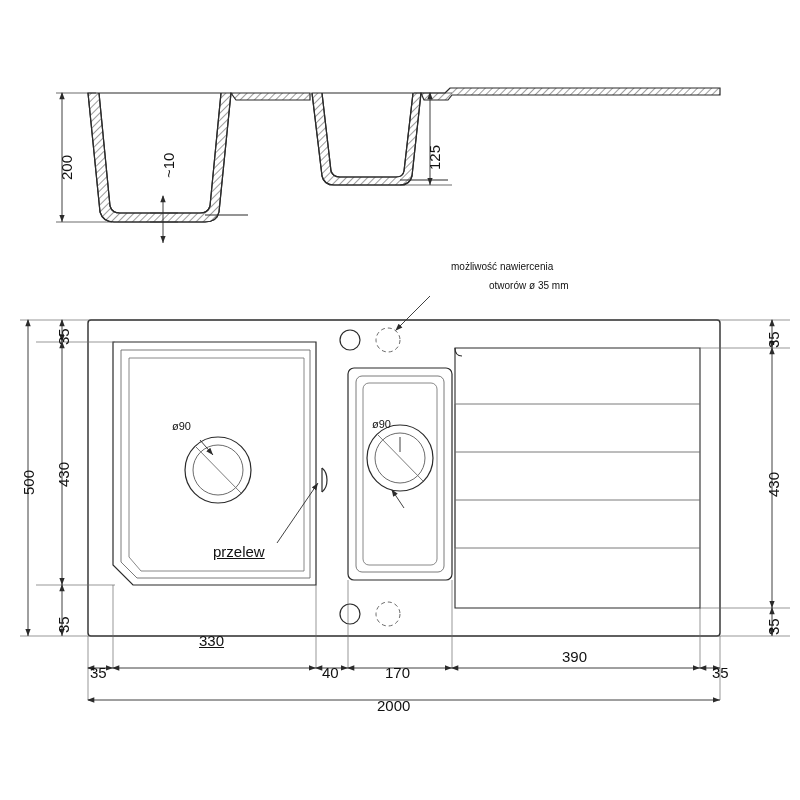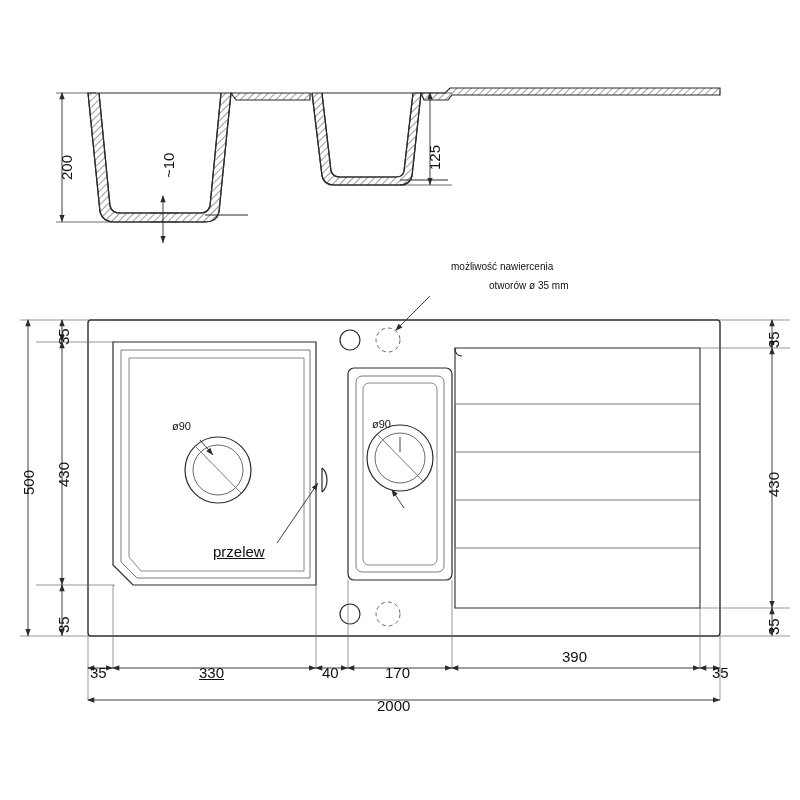--- a/index.html
+++ b/index.html
@@ -204,21 +204,21 @@
   <div class="lbl vert" style="left:55px; top:633px;">35</div>
 
   <div class="lbl vert" style="left:765px; top:348px;">35</div>
 
   <div class="lbl vert" style="left:765px; top:497px;">430</div>
 
   <div class="lbl vert" style="left:765px; top:635px;">35</div>
 
   <div class="lbl" style="left:90px; top:664px;">35</div>
 
-  <div class="lbl" style="left:199px; top:664px;text-decoration:underline;">330</div>
+  <div class="lbl" style="left:199px; top:632px;text-decoration:underline;">330</div>
 
   <div class="lbl" style="left:322px; top:664px;">40</div>
 
   <div class="lbl" style="left:385px; top:664px;">170</div>
 
   <div class="lbl" style="left:562px; top:627px;margin-top:21px;">390</div>
 
   <div class="lbl" style="left:712px; top:664px;">35</div>
 
   <div class="lbl" style="left:377px; top:697px;">2000</div>

